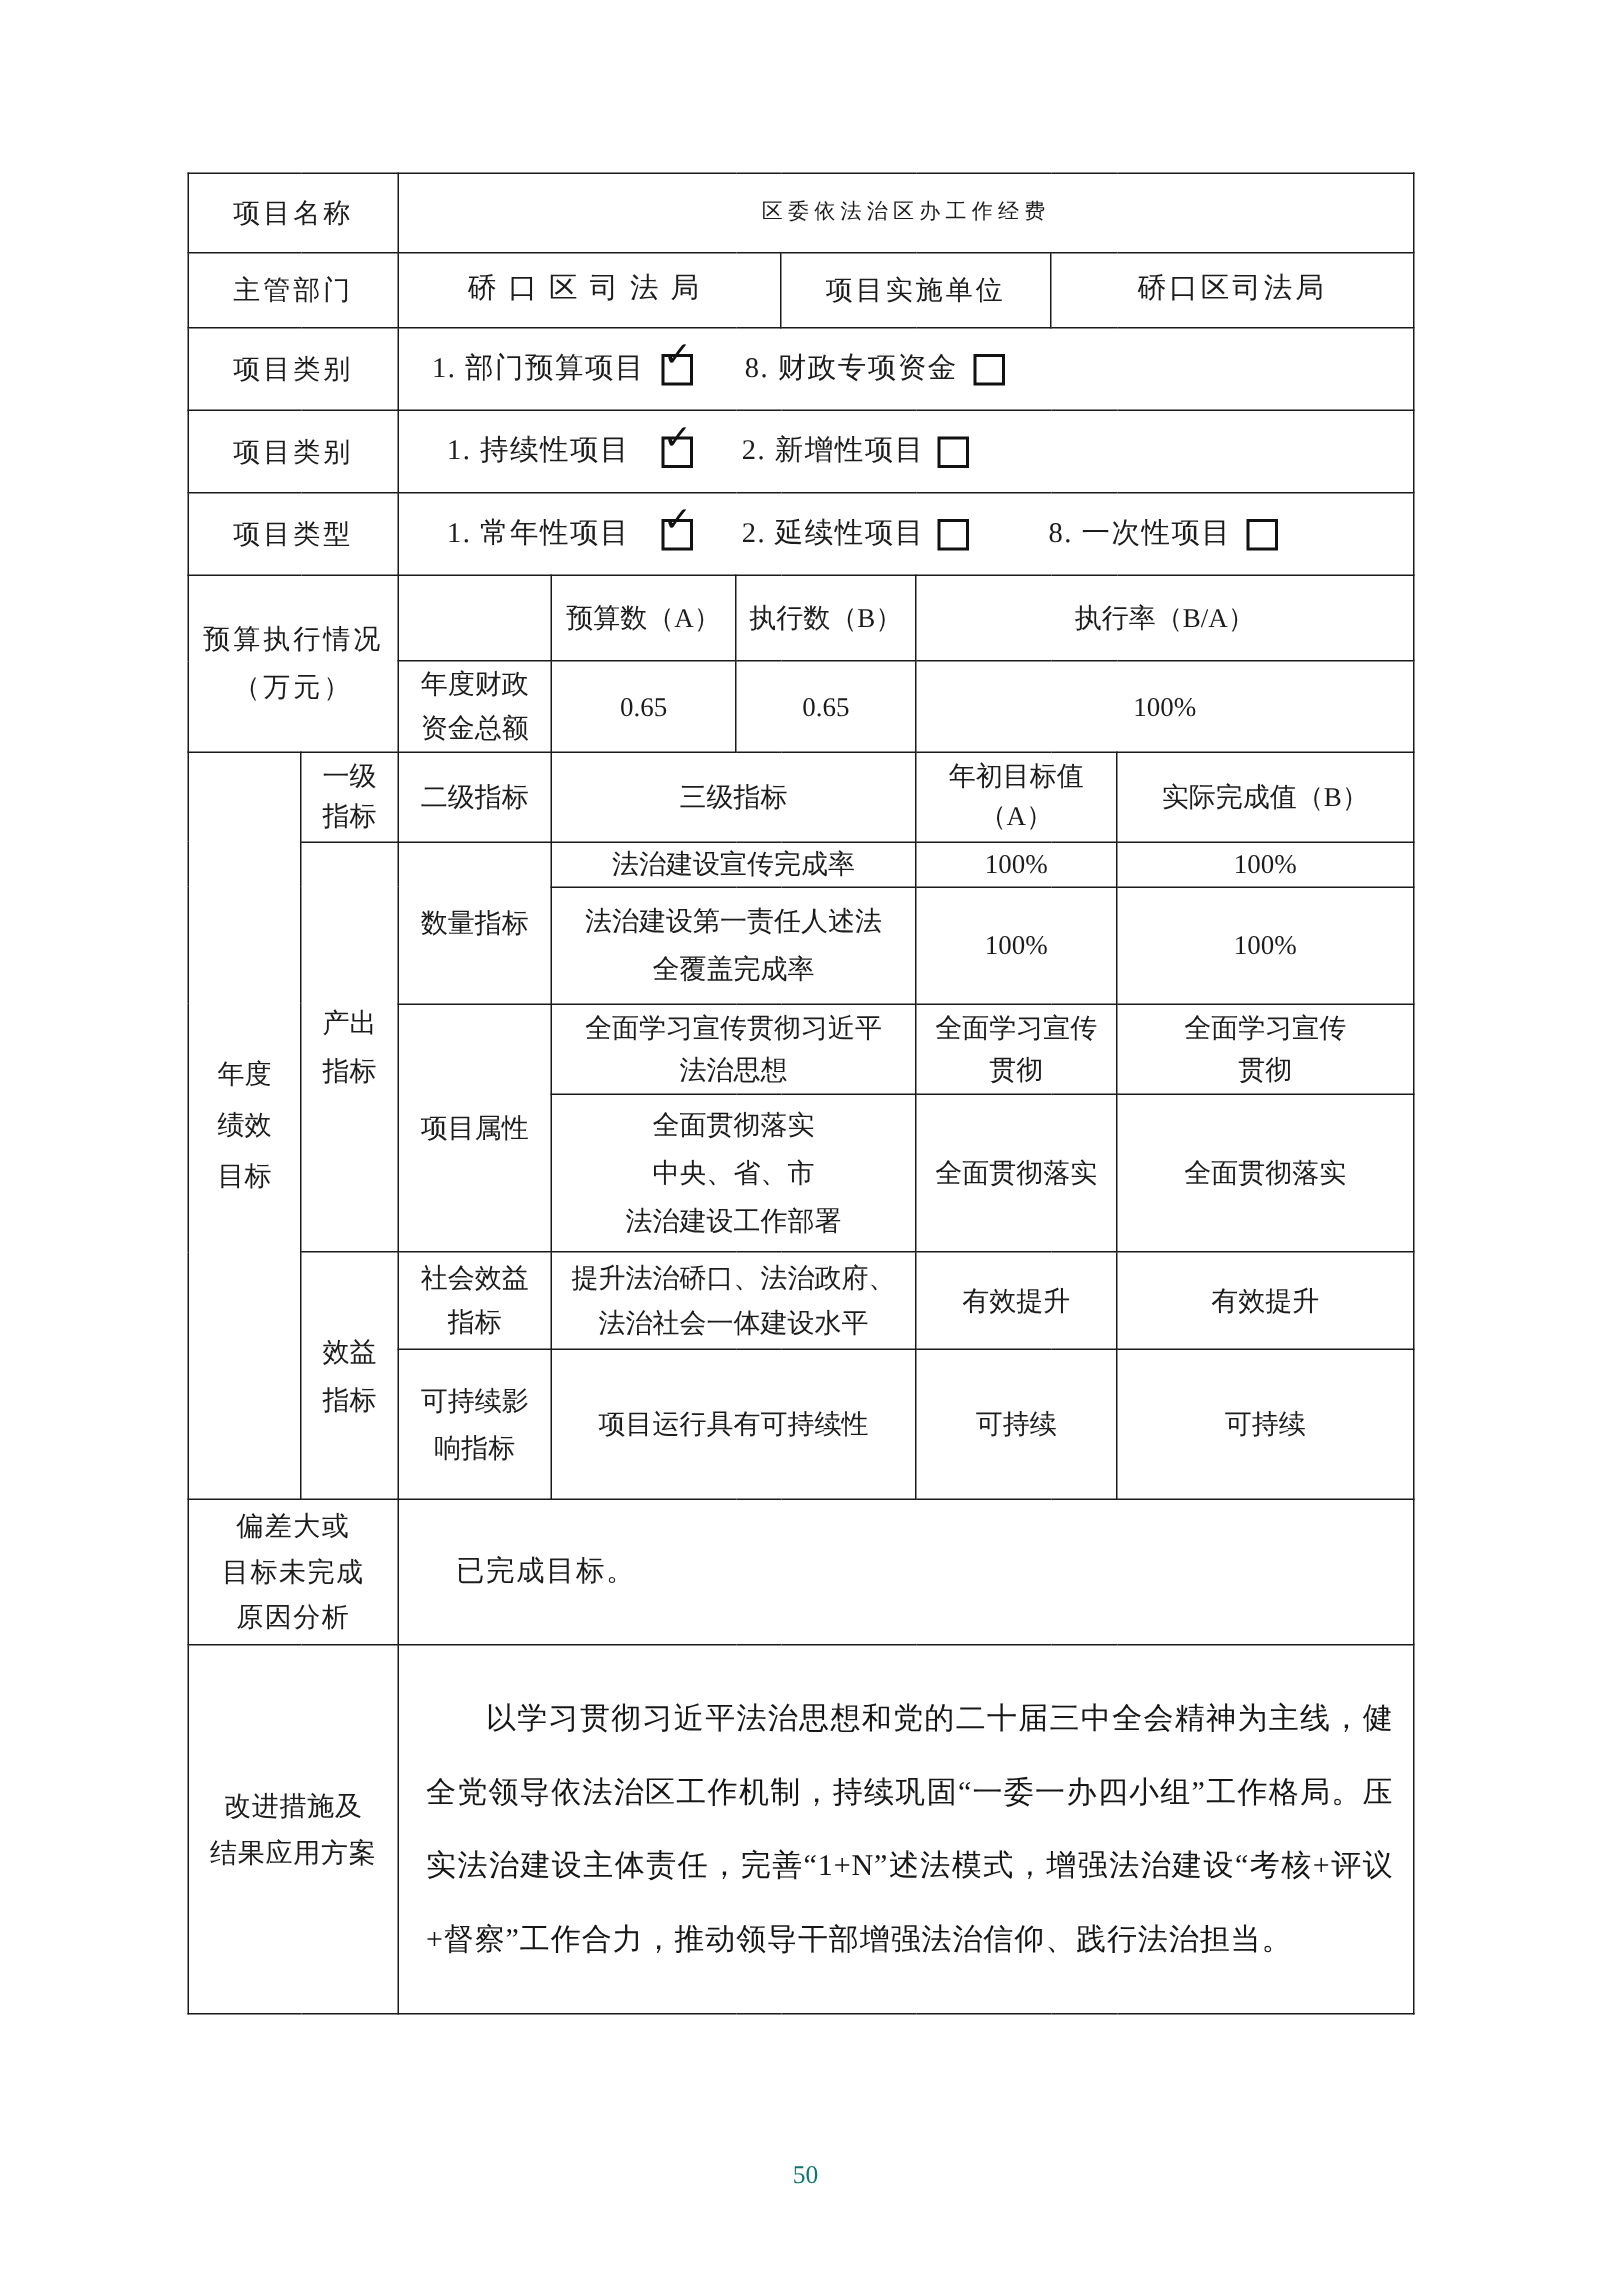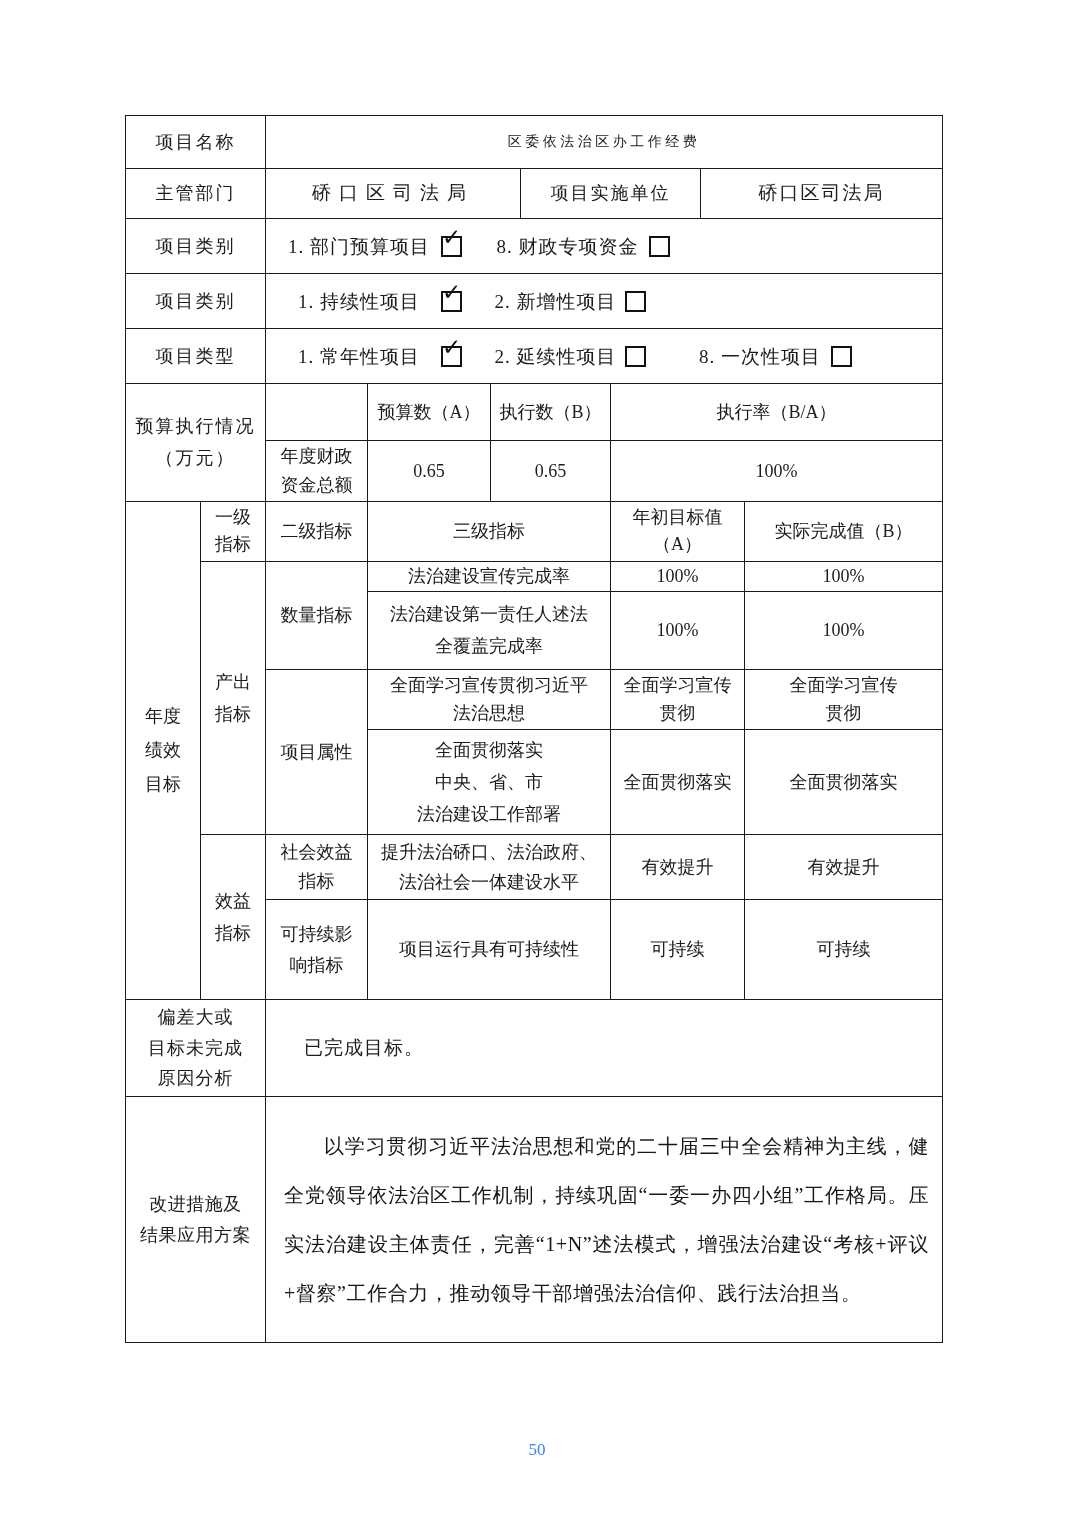--- a/index.html
+++ b/index.html
@@ -44,21 +44,21 @@
     line-height:1;letter-spacing:0;
   }
   .dev-val{text-align:left;padding-left:38px;letter-spacing:1px;font-size:19px;}
   td.para{padding:2px 13px 2px 18px;}
   .ptext{
     text-align:justify;text-indent:40px;
     font-size:20px;line-height:49px;letter-spacing:0.6px;color:#161616;
   }
   .pagenum{
     position:absolute;left:0;top:1440px;width:100%;
-    text-align:center;font-size:17px;color:#3b82f6;
+    text-align:center;font-size:17px;color:#0f766e;
   }
 </style>
 </head>
 <body>
 
 <table class="doc">
   <colgroup>
     <col style="width:75px">
       <col style="width:65px">
       <col style="width:102px">

